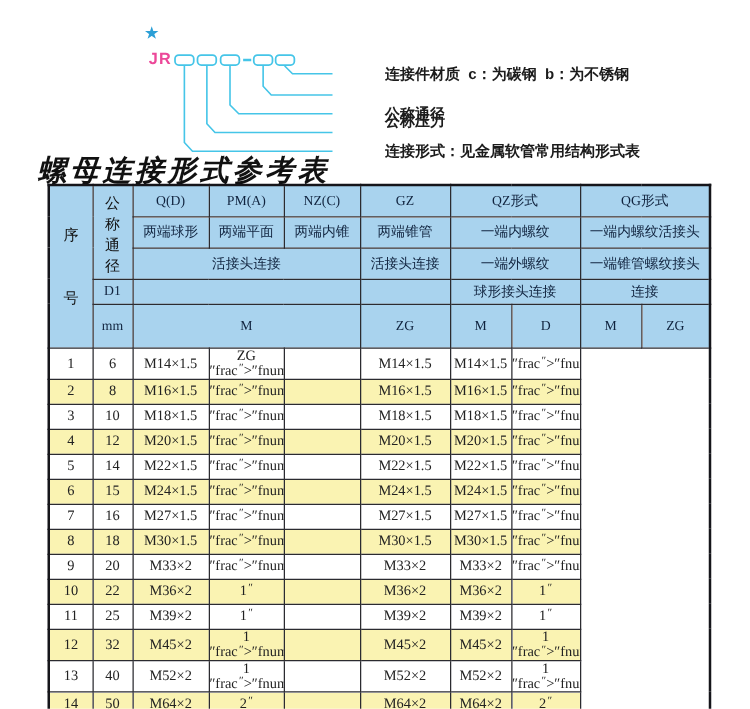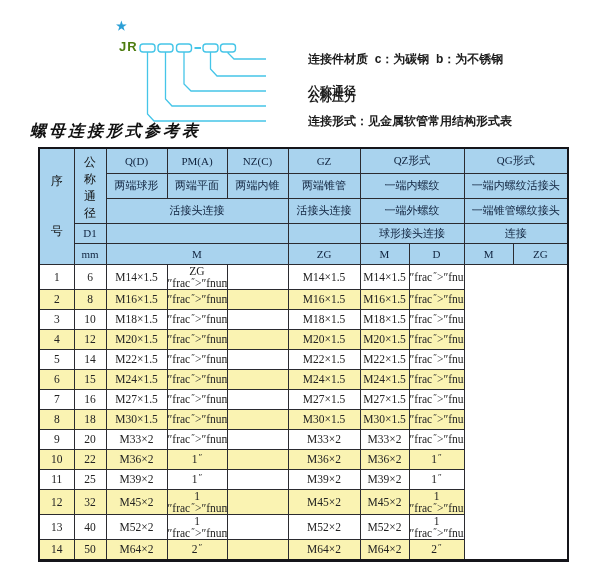--- a/index.html
+++ b/index.html
@@ -12,54 +12,54 @@
 
   
   .diagram-title {
     position:absolute; left:116px; top:19px;
     font-size:13px; font-weight:bold; color:#222;
     display:flex; align-items:center; gap:2px; white-space:pre;
   }
   .star { color:var(--star-blue,#2b9fd6); font-size:12px; }
   .code-prefix {
     position:absolute; left:119px; top:39px;
-    font-size:13px; font-weight:bold; color:#4d7c0f; letter-spacing:1px;
+    font-size:13px; font-weight:bold; color:#ec4899; letter-spacing:1px;
   }
   .diagram-svg { position:absolute; left:0; top:0; }
   .code-label {
     position:absolute; left:272px; height:14px; line-height:14px;
     font-size:12px; font-weight:bold; color:#1c1c1c; white-space:pre;margin-left:36px;
   }
 
   
   .table-title {
     position:absolute; left:30px; top:121px; margin:0;
     font-family:"DejaVu Serif", serif; font-style:italic; font-weight:bold;
-    font-size:16px; letter-spacing:3px; color:#111;
+    font-size:23px; letter-spacing:3px; color:#111;
   }
 
   
   table.ref {
     position:absolute; left:38px; top:147px;
     width:529px; table-layout:fixed; border-collapse:collapse;
     font-family:"Liberation Serif", serif;
   }
   table.ref { border:2px solid #15151a; border-bottom-width:3px; }
   table.ref th, table.ref td {
     border:1px solid var(--border-dark,#2b2b30);
     padding:0; text-align:center; vertical-align:middle;
     overflow:hidden;
   }
   thead th {
     background:var(--header-bg,#a9d3ee);
     font-weight:normal; font-size:11px; color:#10233e;
   }
   thead tr.r1 { height:25px; } thead tr.r2 { height:25px; }
   thead tr.r3 { height:25px; } thead tr.r4 { height:20px; }
-  thead tr.r5 { height:21px; }
+  thead tr.r5 { height:35px; }
   tbody td {
     height:19px; font-size:11.5px; color:#222;
     border-top-width:2px; background:var(--row-base,#ffffff);
   }
   tbody tr.alt td { background:var(--row-alt,#faf3b2); }
 
   .stack-inner {
     display:flex; flex-direction:column; align-items:center;
     justify-content:space-around; margin:0 auto; font-size:12px; color:#111;
   }

